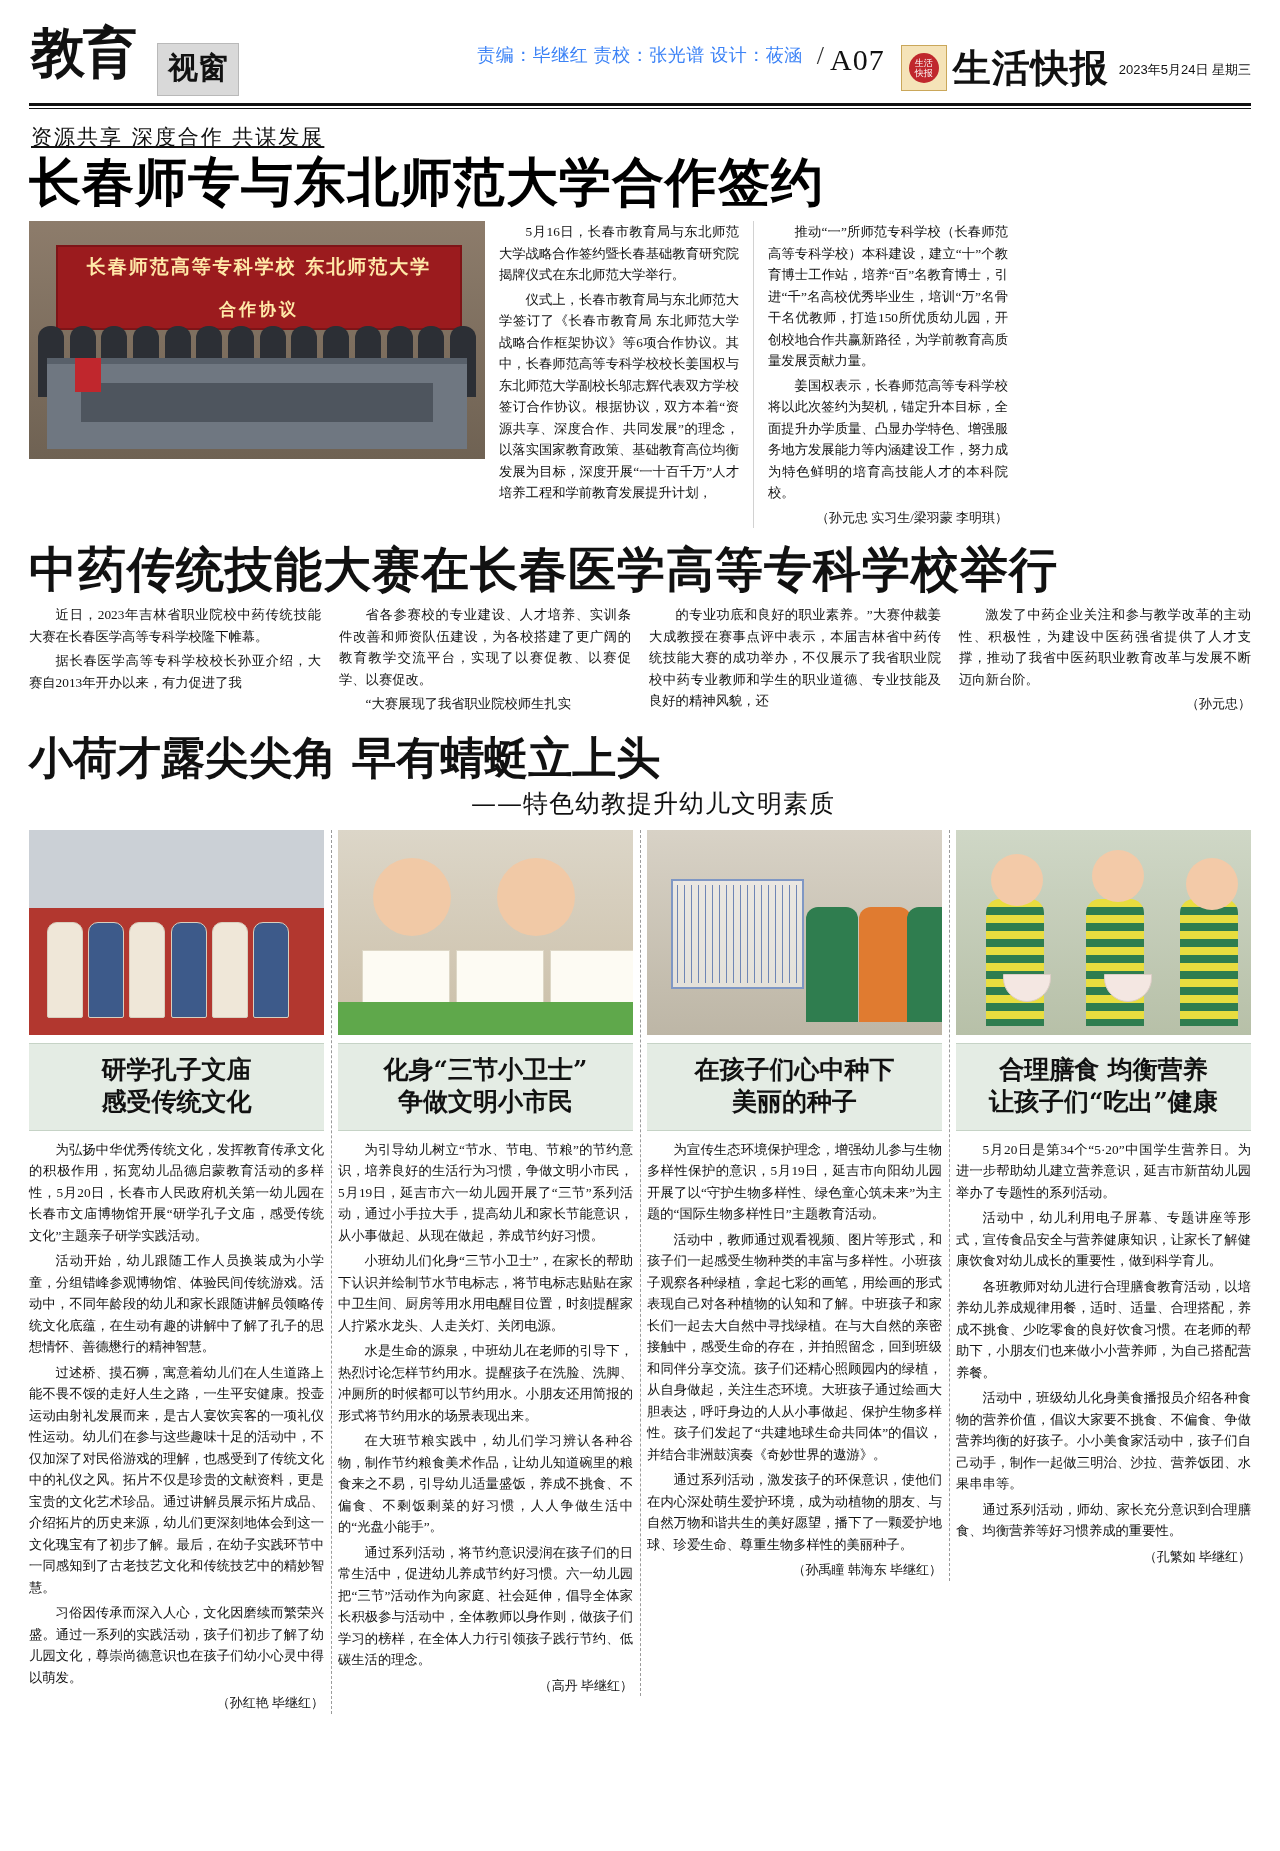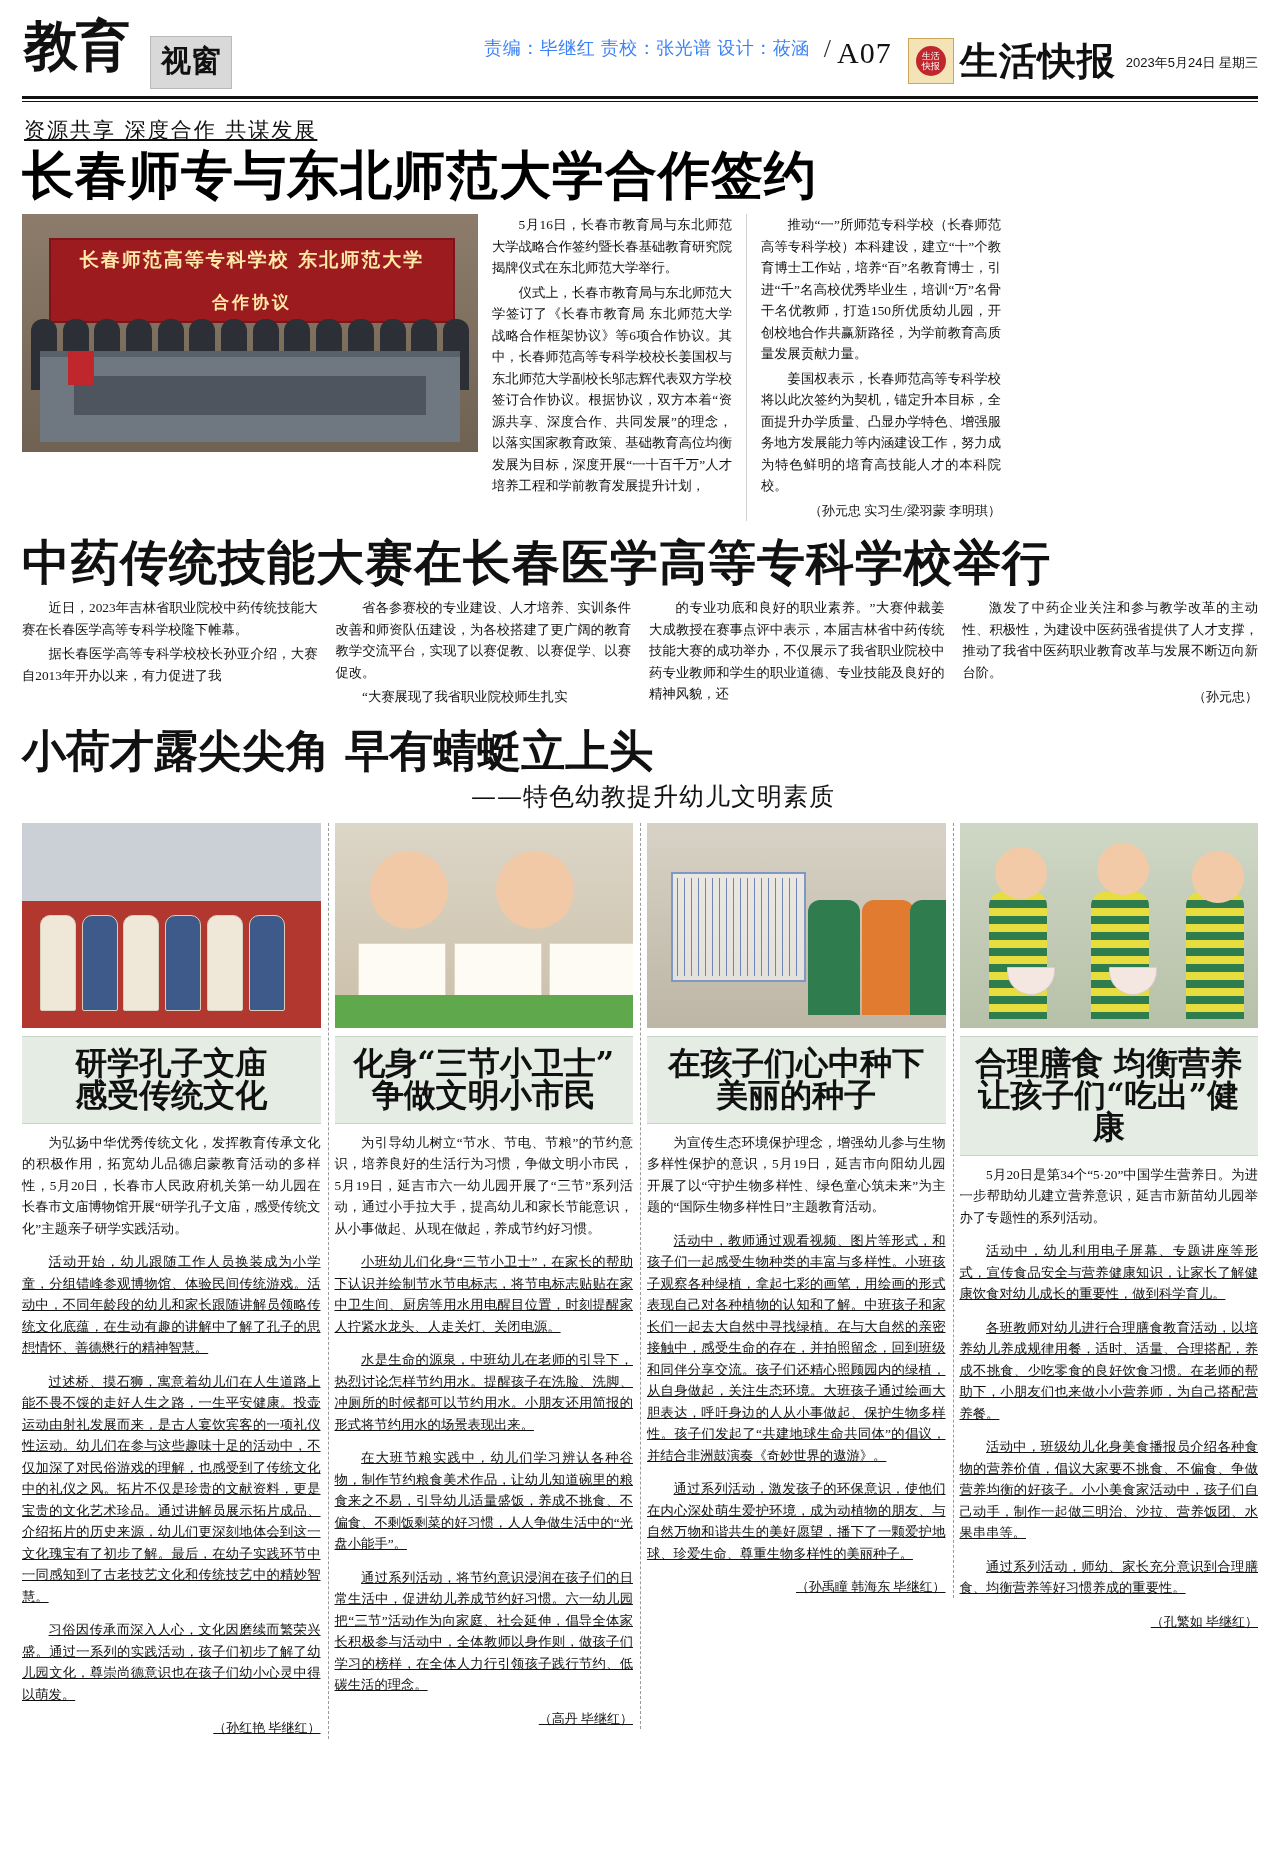--- a/index.html
+++ b/index.html
@@ -4,21 +4,21 @@
 <style>
   html, body { margin:0; padding:0; }
   body {
     width:1280px; height:1851px;
     background:#ffffff;
     font-family:"Liberation Serif", "DejaVu Serif", serif;
     color:#111;
     position:relative;
     overflow:hidden;
   }
-  .page { position:relative; width:1280px; height:1851px; padding:4px; box-sizing:border-box; }
+  .page { position:relative; width:1280px; height:1851px; padding:11px; box-sizing:border-box; }
 
   
   .masthead { position:relative; height:92px; padding:10px 18px 0 18px; box-sizing:border-box; display:flex; align-items:flex-start; }
   .logo-box { width:250px; height:70px; position:relative; flex:0 0 auto; }
   .logo-jy {
     font-family:"DejaVu Serif", serif;
     font-weight:bold;
     font-size:54px;
     line-height:58px;
     letter-spacing:-2px;
@@ -102,25 +102,25 @@
   }
   .subhead3 { font-size:25px; margin:0 0 10px 26px; font-family:"DejaVu Serif", serif; letter-spacing:1px;text-align:center; }
 
   .cards { display:flex; gap:14px; align-items:flex-start; }
   .card { flex:1 1 0; position:relative; }
   .card .dashed { position:absolute; top:0; bottom:0; right:-8px; width:0; border-right:1px dashed #9a9a9a; }
   .thumb { width:100%; height:205px; background:#7c7f86; position:relative; overflow:hidden; }
   .card-title {
     background:#e4ece4; border-top:1px solid #c6d3c6; border-bottom:1px solid #c6d3c6;
     margin-top:8px; padding:10px 6px 12px 6px; text-align:center;
-    font-family:"DejaVu Serif", serif; font-weight:bold; font-size:32px; line-height:32px; color:#111;
+    font-family:"DejaVu Serif", serif; font-weight:bold; font-size:25px; line-height:32px; color:#111;
   }
   .card-body { font-size:13.3px; line-height:21.5px; text-align:justify; margin-top:8px; }
   .card-body p { margin:0; text-indent:2em; }
-  .card-body p + p { margin-top:12px;text-decoration:underline; }
+  .card-body p + p { margin-top:4px; }
   .card-sig { text-align:right; font-size:13px; margin-top:10px; }
 
   
   .t1 { background:linear-gradient(#cbd0d6 0 38%, #b2372f 38% 100%); }
   .t1 .kid { position:absolute; bottom:8%; width:34px; height:46%; background:#efe7d8; border-radius:10px 10px 2px 2px; border:1px solid #d8cfbf;}
   .t1 .kid.b { background:#3d5a8a; }
   .t2 { background:linear-gradient(#dcd6c8,#cbbfa8); }
   .t2 .face { position:absolute; top:14%; width:78px; height:78px; border-radius:50%; background:#f1c9a6; }
   .t2 .card-sheet { position:absolute; bottom:10%; width:86px; height:62px; background:#fdfbf3; border:1px solid #ddd7c6; }
   .t2 .tablegreen { position:absolute; left:0; right:0; bottom:0; height:16%; background:#5fa84b; }

